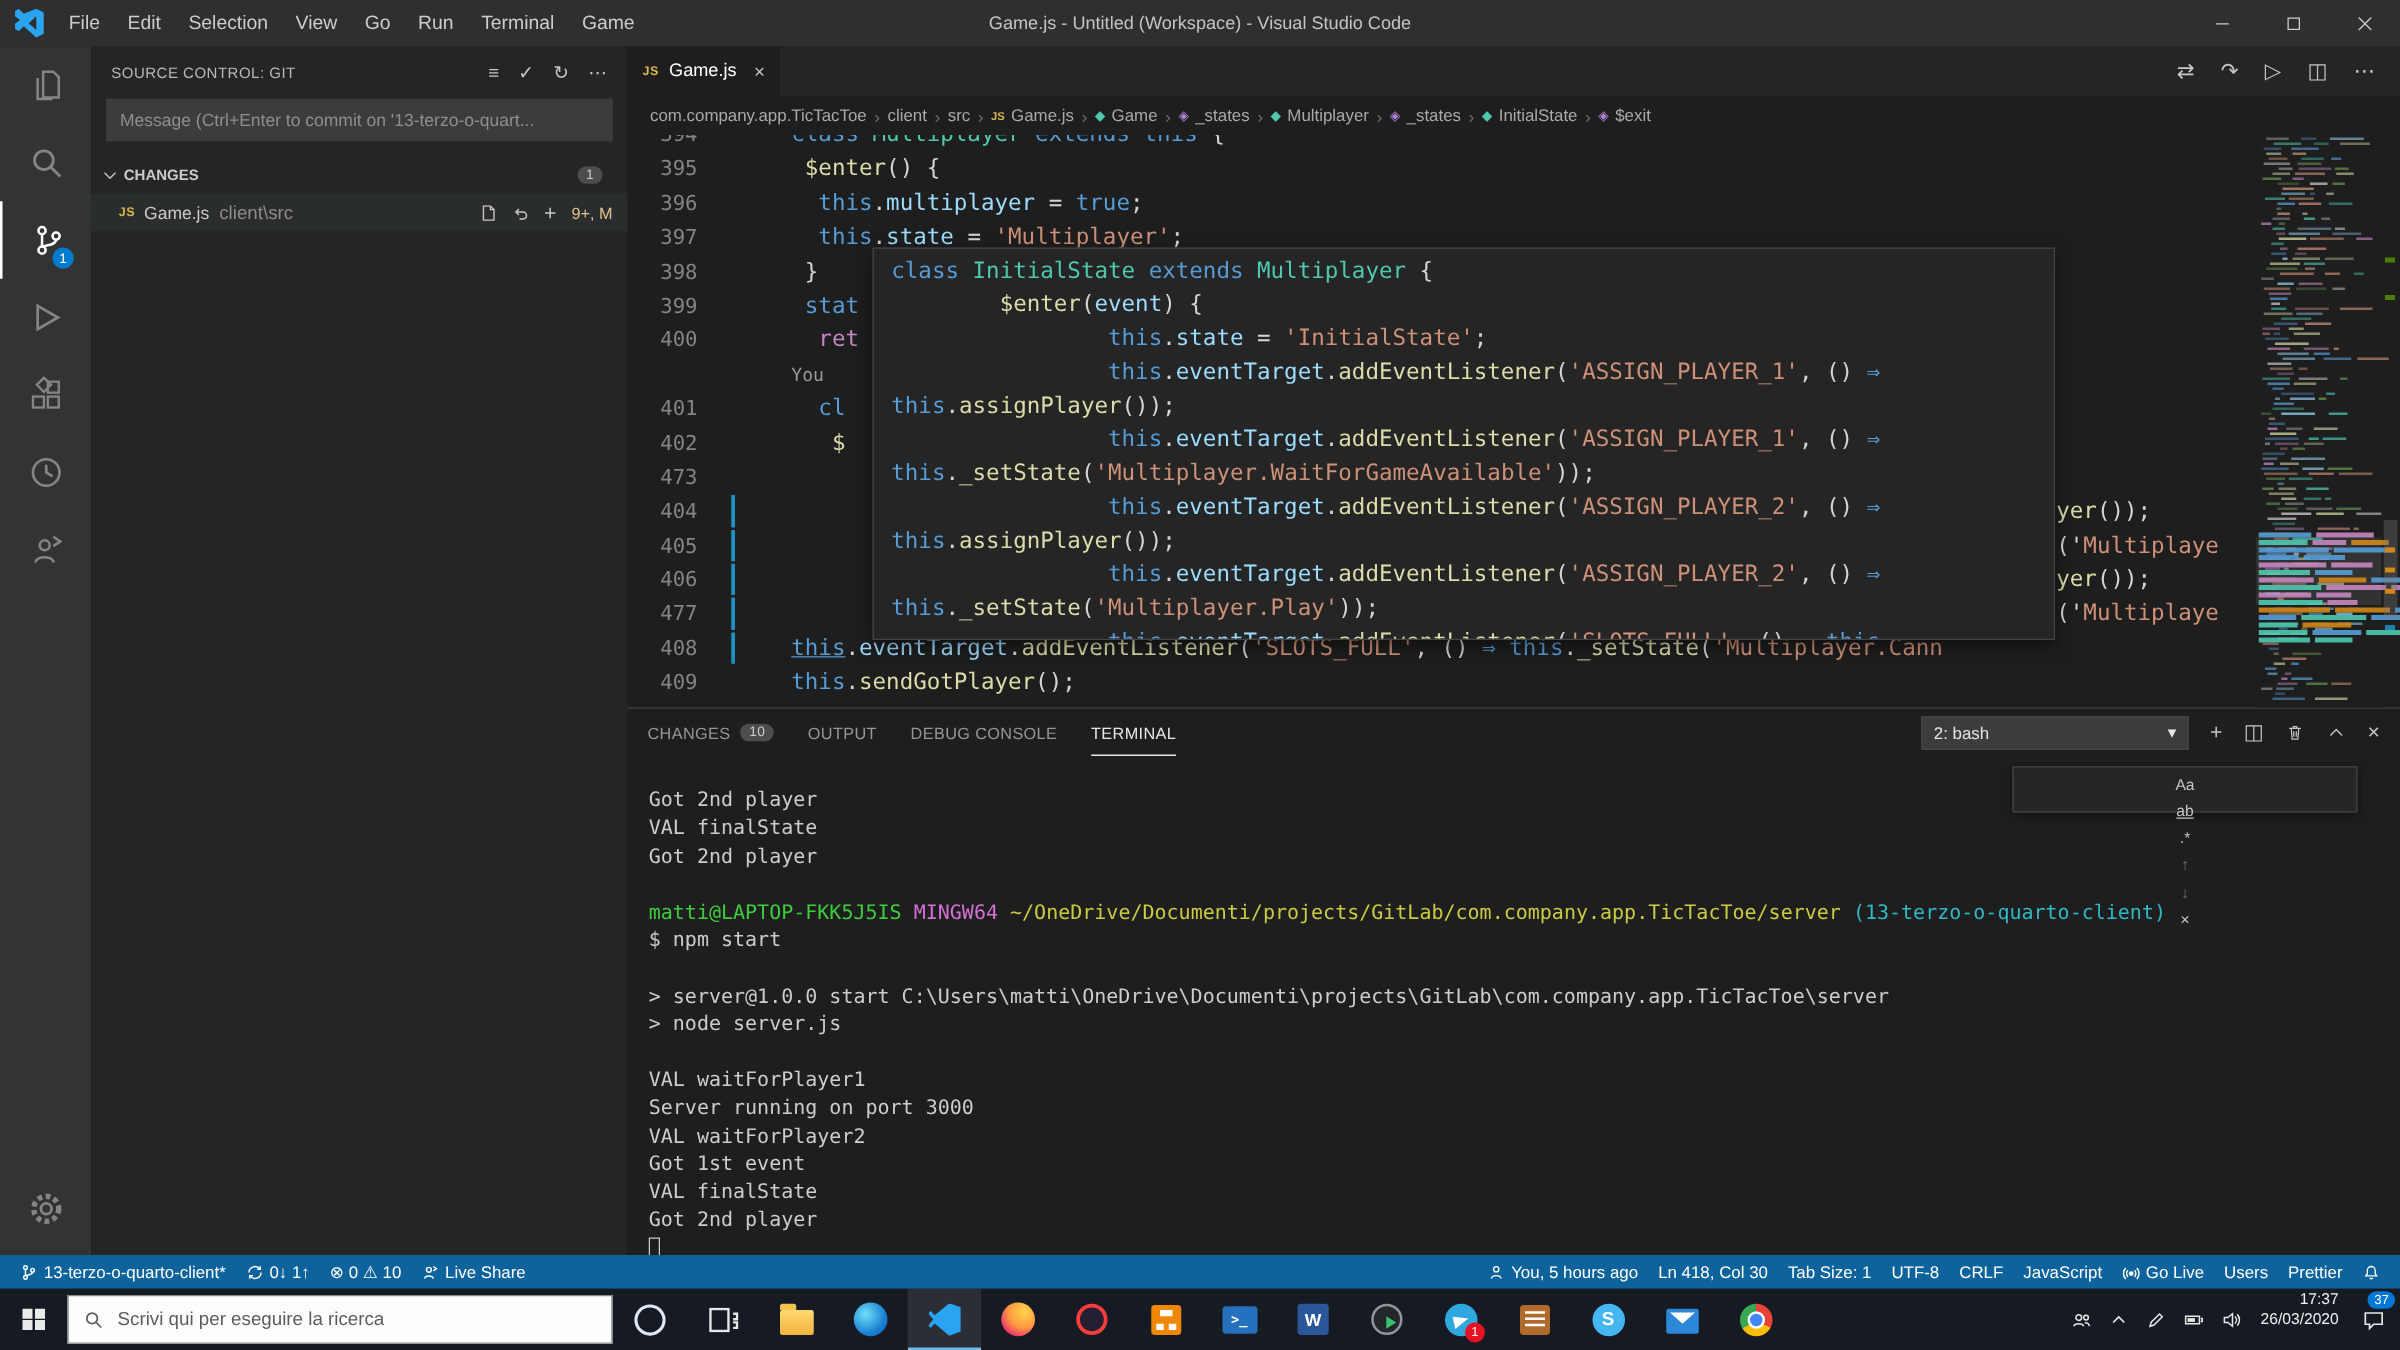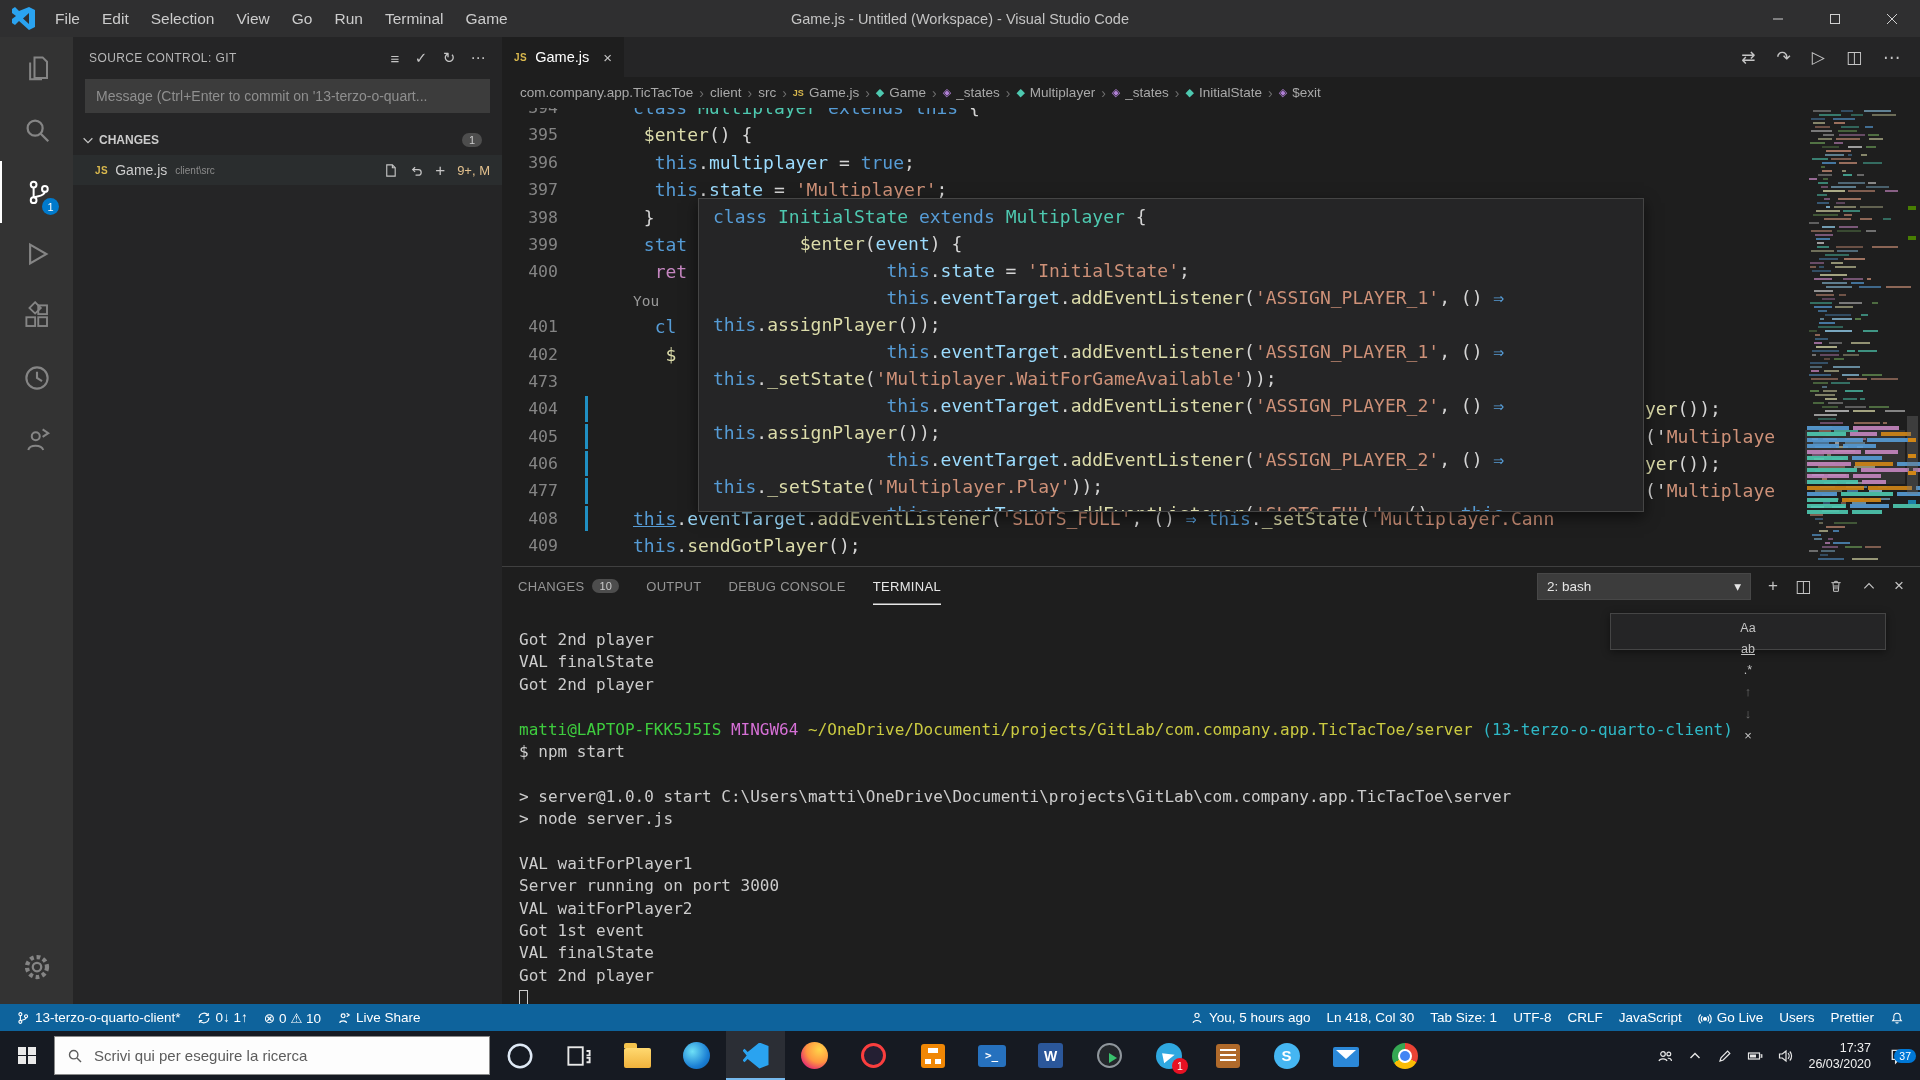--- a/index.html
+++ b/index.html
@@ -28,21 +28,21 @@
 .scm-header{height:42px;display:flex;align-items:center;padding:0 16px;font-size:12px;color:#b8b8b8;letter-spacing:.4px;}
 .scm-actions-top{margin-left:auto;display:flex;gap:15px;color:#c5c5c5;font-size:15px;align-items:center;}
 .scm-input{margin:0 12px 12px;background:#3c3c3c;border:1px solid #3c3c3c;height:34px;font-size:14px;padding:0 10px;color:#cccccc;outline:none;font-family:"Liberation Sans",sans-serif;}
 .scm-input::placeholder{color:#8f8f8f;}
 .scm-section{display:flex;align-items:center;height:30px;padding:0 8px;font-weight:bold;font-size:12px;color:#cccccc;}
 .badge{background:#4d4d4d;border-radius:10px;padding:1px 7px;font-size:11px;font-weight:normal;color:#cccccc;}
 .scm-section .badge{margin-left:auto;margin-right:12px;}
 .tw{margin-right:4px;color:#c5c5c5;width:14px;height:14px;}
 .scm-file{display:flex;align-items:center;height:30px;padding-left:22px;font-size:14px;background:#2a2d2e;}
 .js-badge{font-size:10px;font-weight:bold;color:#d9b84d;margin-right:7px;letter-spacing:.5px;}
-.scm-path{color:#8c8c8c;font-size:10px;margin-left:8px;}
+.scm-path{color:#8c8c8c;font-size:15px;margin-left:8px;}
 .scm-acts{margin-left:auto;display:flex;gap:11px;align-items:center;color:#c5c5c5;}
 .scm-plus{font-size:17px;line-height:1;}
 .scm-dec{color:#e2c08d;font-size:13px;margin:0 12px;}
 
 .editor-col{flex:1;display:flex;flex-direction:column;background:#1e1e1e;min-width:0;}
 .tabsbar{height:40px;background:#252526;display:flex;align-items:center;flex:none;}
 .tab{height:40px;background:#1e1e1e;display:flex;align-items:center;padding:0 12px;color:#ffffff;font-size:14.5px;}
 .tab .js-badge{margin-right:8px;}
 .tab-close{margin-left:14px;color:#c5c5c5;font-size:15px;}
 .tab-actions{margin-left:auto;display:flex;gap:21px;color:#c5c5c5;padding-right:20px;font-size:17px;align-items:center;}
@@ -126,21 +126,21 @@
 .app-chat::before{content:'';position:absolute;left:7px;top:9px;border-left:12px solid #fff;border-top:4px solid transparent;border-bottom:6px solid transparent;transform:rotate(-12deg);}
 .app-books{width:24px;height:24px;background:#b06a2b;border-radius:3px;}
 .app-books::before{content:'';position:absolute;left:4px;top:5px;width:16px;height:2.5px;background:#fff;box-shadow:0 5px 0 #fff,0 10px 0 #fff;}
 .app-skype{width:26px;height:26px;border-radius:50%;background:#45b6f2;color:#fff;font-weight:bold;font-size:15px;display:flex;align-items:center;justify-content:center;}
 .app-skype::before{content:'S';}
 .app-mail{width:26px;height:20px;background:#2b88d8;border-radius:2px;margin-top:3px;}
 .app-mail::before{content:'';position:absolute;left:3px;top:3px;border-left:10px solid transparent;border-right:10px solid transparent;border-top:9px solid #fff;}
 .app-chrome{width:26px;height:26px;border-radius:50%;background:conic-gradient(#ea4335 0 33%,#fbbc05 0 66%,#34a853 0 100%);}
 .app-chrome::before{content:'';position:absolute;inset:6px;background:#fff;border-radius:50%;}
 .app-chrome::after{content:'';position:absolute;inset:8px;background:#4285f4;border-radius:50%;}
-.tb-tray{margin-left:auto;display:flex;align-items:center;gap:15px;padding-right:12px;}
+.tb-tray{margin-left:auto;display:flex;gap:15px;padding-right:12px;}
 .tray-icons{display:flex;align-items:center;gap:14px;color:#e8e8e8;}
 .tb-clock{text-align:right;font-size:12.5px;line-height:16px;color:#f0f0f0;}
 .tb-action{position:relative;display:flex;align-items:center;color:#e8e8e8;padding-left:4px;}
 .ac-badge{position:absolute;right:-8px;top:2px;background:#0078d7;color:#fff;border-radius:9px;font-size:10.5px;padding:1px 5px;}
 </style>
 </head>
 <body>
 
 <div class="app">
 

